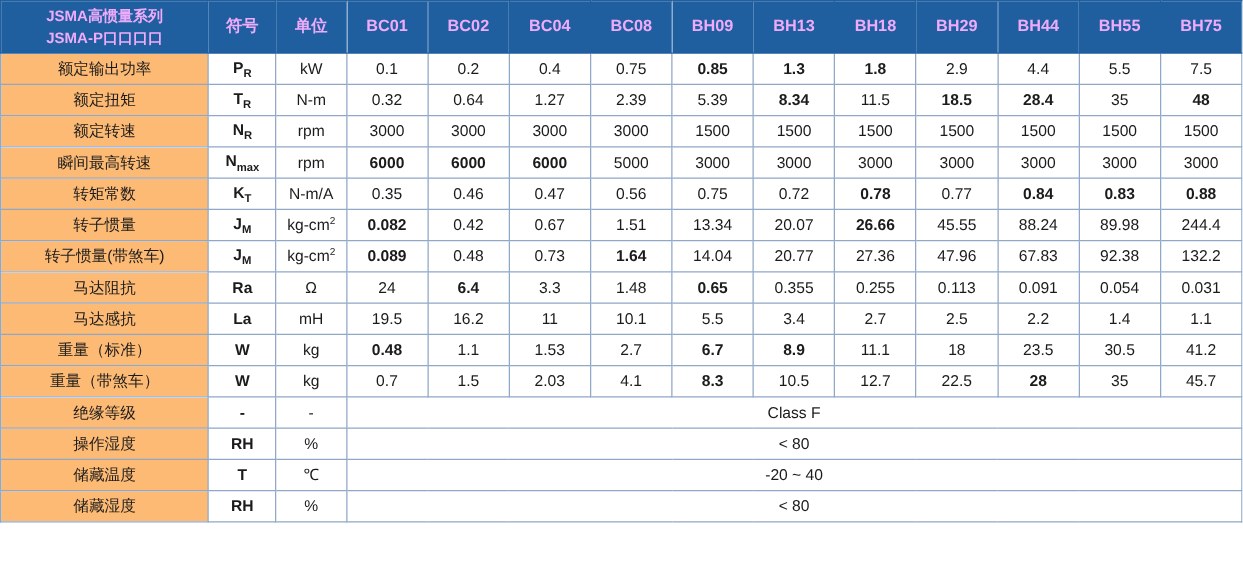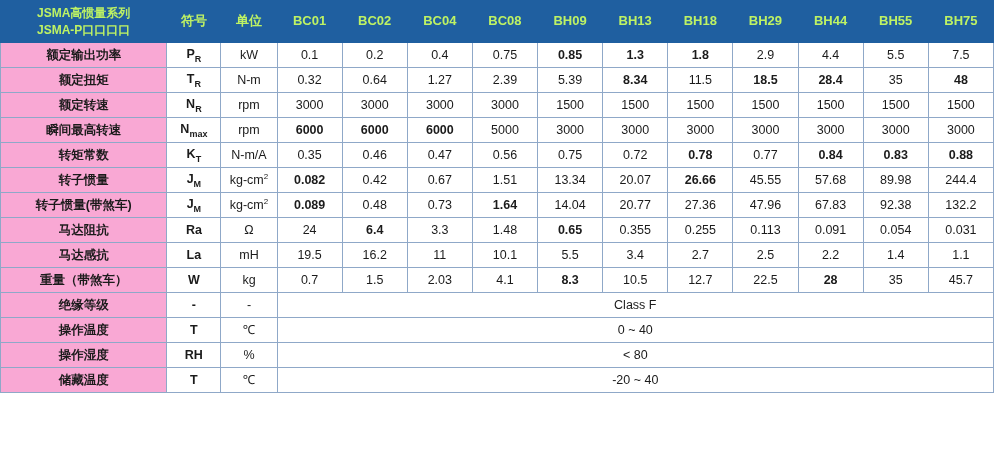--- a/index.html
+++ b/index.html
@@ -27,35 +27,35 @@
     padding: 0;
     height: 25px;
     line-height: 1.15;
     box-sizing: border-box;
     white-space: nowrap;
     overflow: hidden;
   }
   
   #spec-table thead th {
     background: #1f5fa0;
-    color: #bef264;
+    color: #f0abfc;
     font-weight: bold;
     font-size: 13px;
     border: 1px solid #1f5fa0;
     height: 42px;
   }
   #spec-table thead th.hdr-title {
     font-size: 12px;
     line-height: 1.35;
     text-align: center;
   }
   
   td.rowlabel {
-    background: #f9a8d4;
-    font-weight: bold;
+    background: #fdba74;
+    font-weight: normal;
     font-size: 12.5px;
     text-align: center;
     color: #111;
   }
   td.sym {
     font-weight: bold;
     font-size: 12.5px;
   }
   td.sym sub {
     font-size: 9px;
@@ -217,21 +217,21 @@
       <td class="sym"><span>J</span><sub>M</sub></td>
       <td class="unit"><span>kg-cm</span><sup>2</sup></td>
       <td class="val bold">0.082</td>
       <td class="val">0.42</td>
       <td class="val">0.67</td>
       <td class="val">1.51</td>
       <td class="val">13.34</td>
       <td class="val">20.07</td>
       <td class="val bold">26.66</td>
       <td class="val">45.55</td>
-      <td class="val">57.68</td>
+      <td class="val">88.24</td>
       <td class="val">89.98</td>
       <td class="val">244.4</td>
     </tr>
 
     <tr>
       <td class="rowlabel">转子惯量(带煞车)</td>
       <td class="sym"><span>J</span><sub>M</sub></td>
       <td class="unit"><span>kg-cm</span><sup>2</sup></td>
       <td class="val bold">0.089</td>
       <td class="val">0.48</td>
@@ -273,20 +273,36 @@
       <td class="val">10.1</td>
       <td class="val">5.5</td>
       <td class="val">3.4</td>
       <td class="val">2.7</td>
       <td class="val">2.5</td>
       <td class="val">2.2</td>
       <td class="val">1.4</td>
       <td class="val">1.1</td>
     </tr>
 
+    <tr>
+      <td class="rowlabel">重量（标准）</td>
+      <td class="sym">W</td>
+      <td class="unit">kg</td>
+      <td class="val bold">0.48</td>
+      <td class="val">1.1</td>
+      <td class="val">1.53</td>
+      <td class="val">2.7</td>
+      <td class="val bold">6.7</td>
+      <td class="val bold">8.9</td>
+      <td class="val">11.1</td>
+      <td class="val">18</td>
+      <td class="val">23.5</td>
+      <td class="val">30.5</td>
+      <td class="val">41.2</td>
+    </tr>
 
     <tr>
       <td class="rowlabel">重量（带煞车）</td>
       <td class="sym">W</td>
       <td class="unit">kg</td>
       <td class="val">0.7</td>
       <td class="val">1.5</td>
       <td class="val">2.03</td>
       <td class="val">4.1</td>
       <td class="val bold">8.3</td>
@@ -298,31 +314,31 @@
       <td class="val">45.7</td>
     </tr>
 
     <tr>
       <td class="rowlabel">绝缘等级</td>
       <td class="sym">-</td>
       <td class="unit">-</td>
       <td class="span-all" colspan="11">Class F</td>
     </tr>
     <tr>
-      <td class="rowlabel">操作温度</td>
-      <td class="sym">T</td>
-      <td class="unit">℃</td>
-      <td class="span-all" colspan="11">0 ~ 40</td>
-    </tr>
-    <tr>
       <td class="rowlabel">操作湿度</td>
       <td class="sym">RH</td>
       <td class="unit">%</td>
       <td class="span-all" colspan="11">&lt; 80</td>
     </tr>
     <tr>
       <td class="rowlabel">储藏温度</td>
       <td class="sym">T</td>
       <td class="unit">℃</td>
       <td class="span-all" colspan="11">-20 ~ 40</td>
     </tr>
+    <tr>
+      <td class="rowlabel">储藏湿度</td>
+      <td class="sym">RH</td>
+      <td class="unit">%</td>
+      <td class="span-all" colspan="11">&lt; 80</td>
+    </tr>
   </tbody>
 </table>
 
 </body></html>

